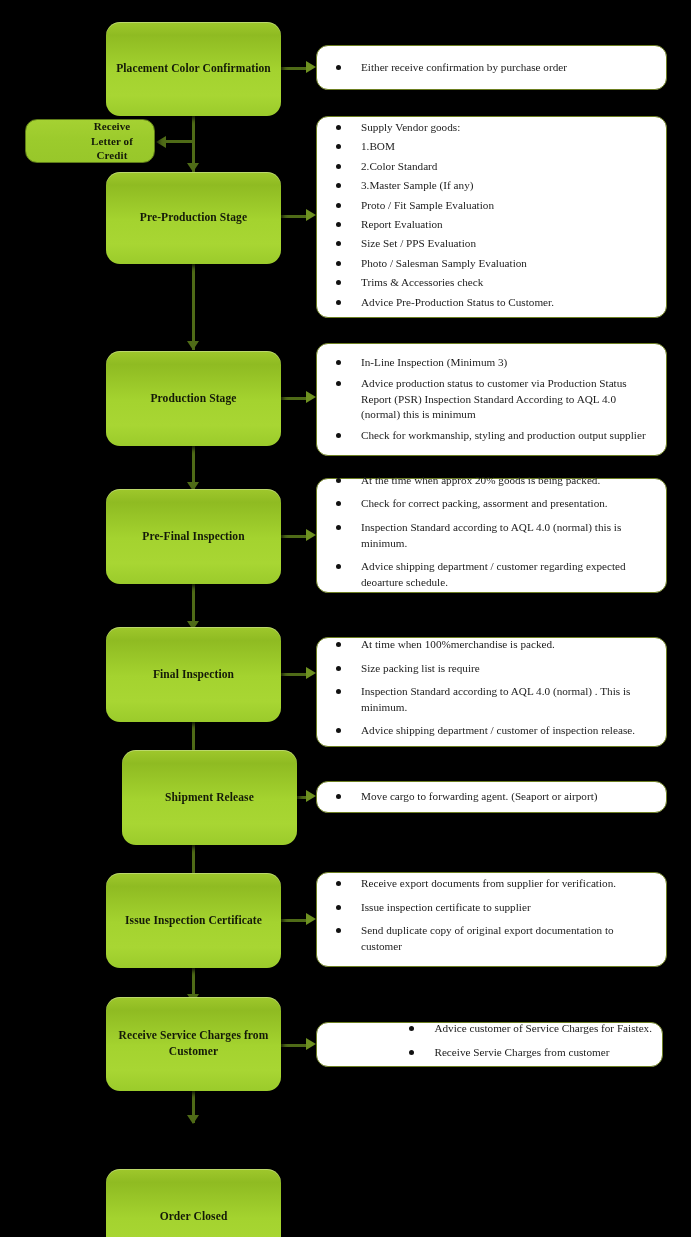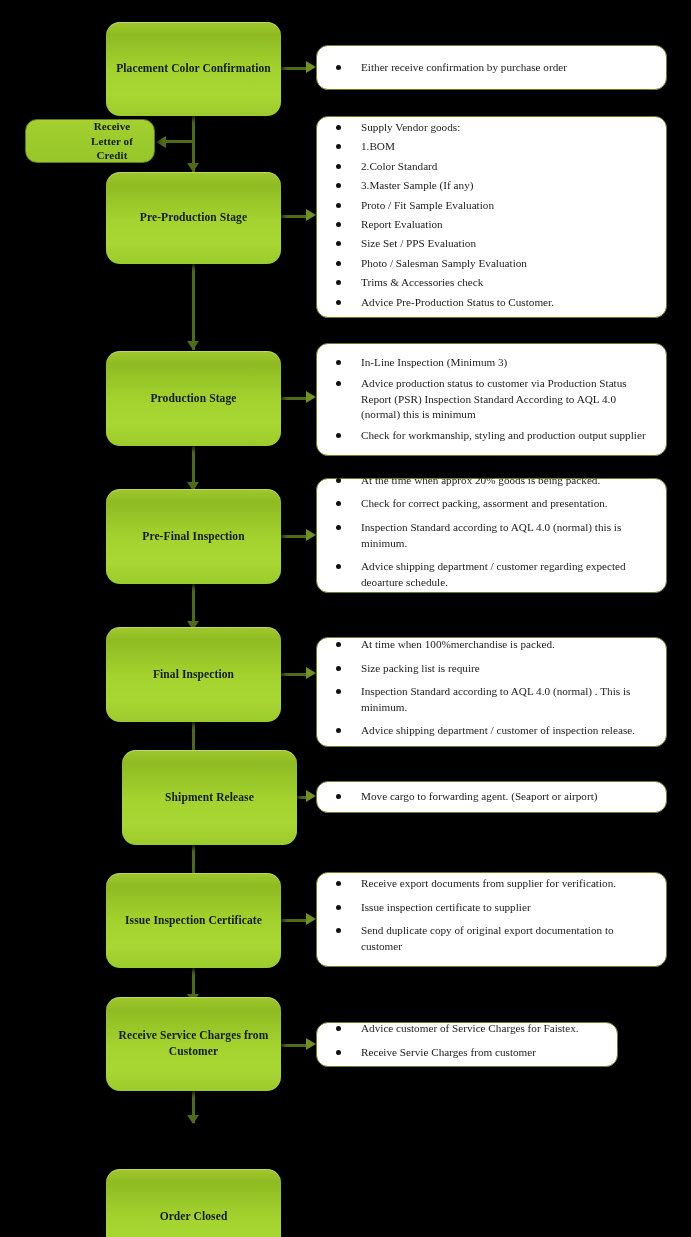--- a/index.html
+++ b/index.html
@@ -284,20 +284,20 @@
   </div>
 
   <div class="callout airy" style="left:316px; top:872px; width:351px; height:95px;">
     <ul>
       <li><span class="bullet"></span><span>Receive export documents from supplier for verification.</span></li>
       <li><span class="bullet"></span><span>Issue inspection certificate to supplier</span></li>
       <li><span class="bullet"></span><span>Send duplicate copy of original export documentation to customer</span></li>
     </ul>
   </div>
 
-  <div class="callout airy" style="left:316px; top:1022px; width:302px; height:45px;">
+  <div class="callout airy" style="left:316px; top:1022px; width:347px; height:45px;align-items:flex-end;">
     <ul>
       <li><span class="bullet"></span><span>Advice customer of Service Charges for Faistex.</span></li>
       <li><span class="bullet"></span><span>Receive Servie Charges from customer</span></li>
     </ul>
   </div>
 
 </div>
 
 </body></html>

